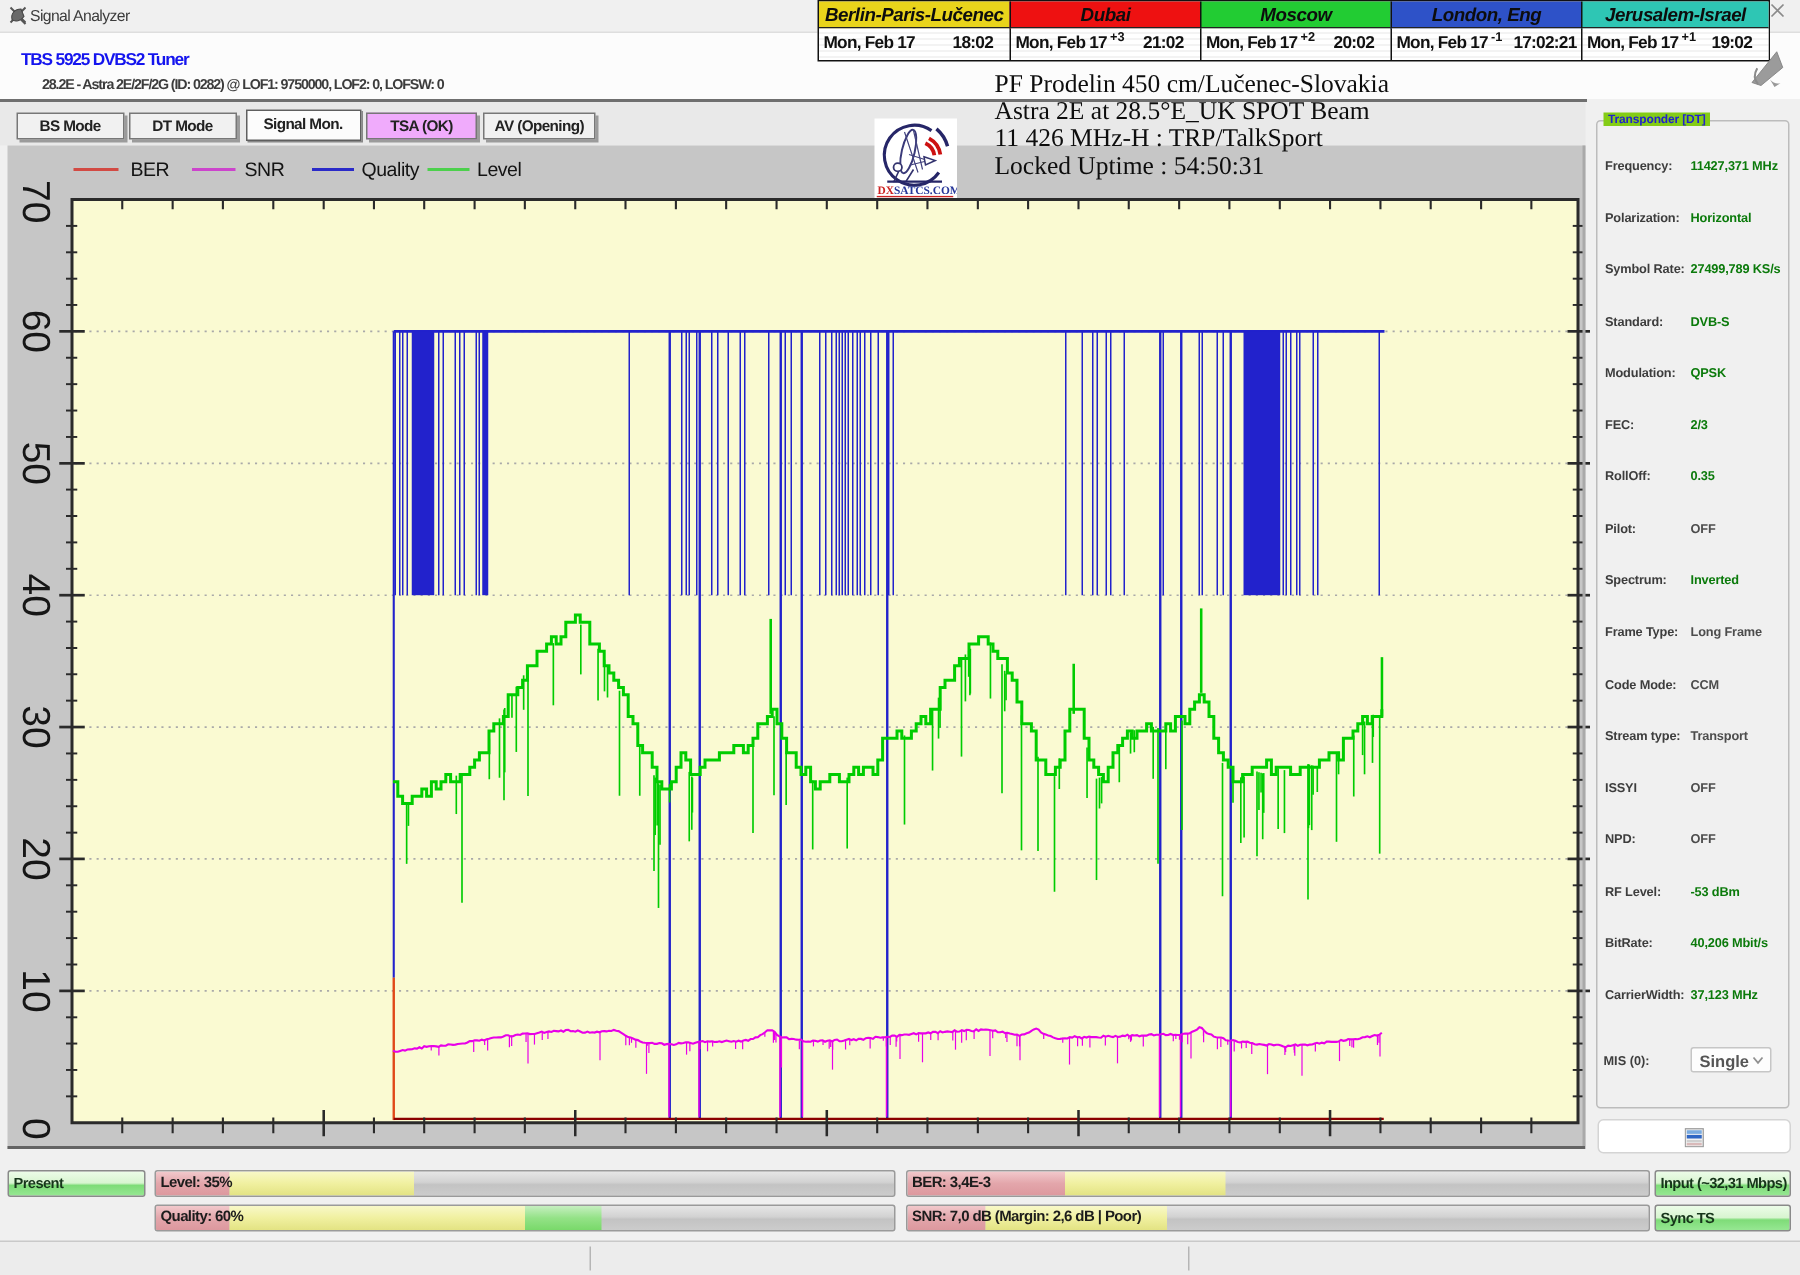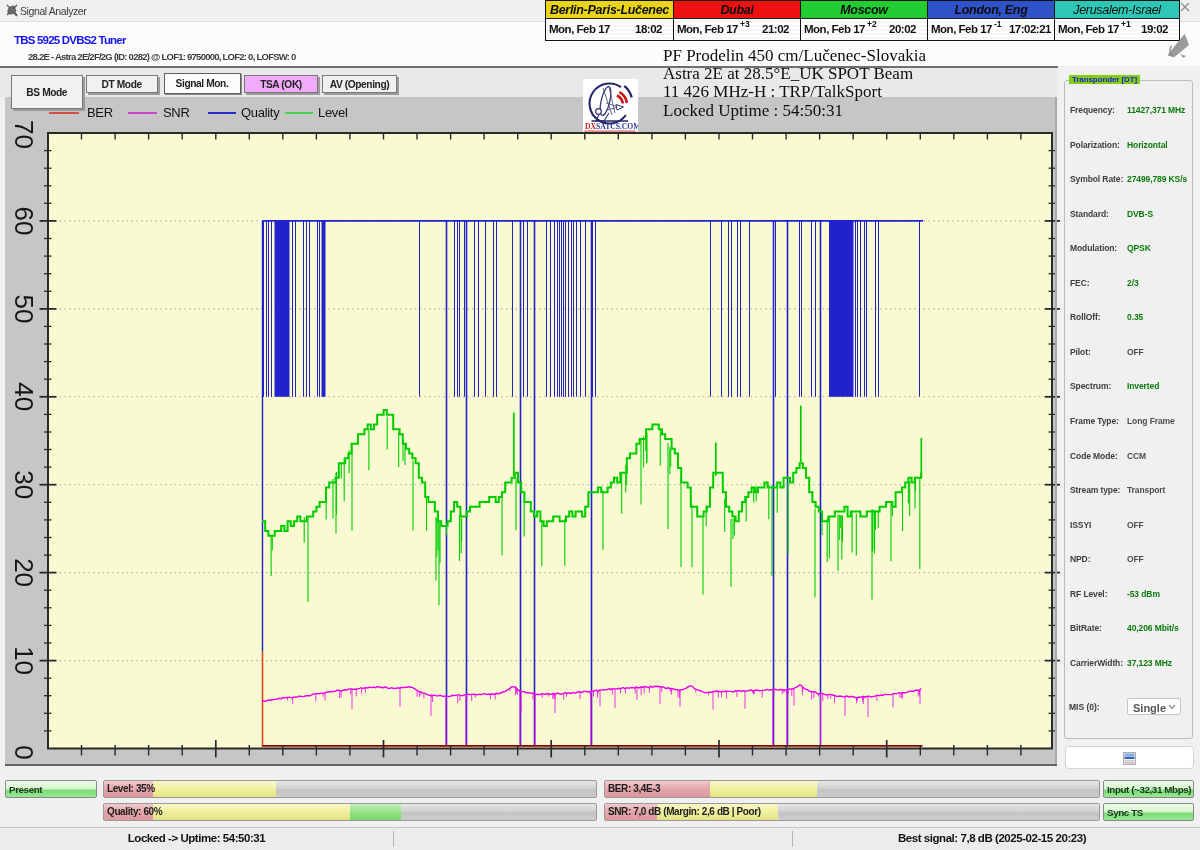--- a/index.html
+++ b/index.html
@@ -46,33 +46,33 @@
       <span style="position:absolute;left:3px;top:4px;font-weight:bold;font-size:11.5px;color:#111;letter-spacing:-0.5px">Mon, Feb 17</span>
       <span style="position:absolute;left:66px;top:0px;font-weight:bold;font-size:8.5px;color:#111">+2</span>
       <span style="position:absolute;right:11px;top:4px;font-weight:bold;font-size:11.5px;color:#111;letter-spacing:-0.5px">20:02</span>
     </div>
 <div style="position:absolute;left:381px;top:0;width:127px;height:18px;border-left:1px solid #111;background:#2E52C8;box-sizing:border-box;border-bottom:1px solid #222;text-align:center;font-weight:bold;font-style:italic;font-size:12.5px;line-height:18px;color:#0d0d0d;letter-spacing:-0.3px">London, Eng</div>
 <div style="position:absolute;left:381px;top:18px;width:127px;height:21px;border-left:1px solid #111;box-sizing:border-box;background:repeating-linear-gradient(#ffffff 0px,#ffffff 2px,#ededed 3px,#ffffff 4px)">
       <span style="position:absolute;left:3px;top:4px;font-weight:bold;font-size:11.5px;color:#111;letter-spacing:-0.5px">Mon, Feb 17</span>
       <span style="position:absolute;left:66px;top:0px;font-weight:bold;font-size:8.5px;color:#111">-1</span>
       <span style="position:absolute;right:3px;top:4px;font-weight:bold;font-size:11.5px;color:#111;letter-spacing:-0.5px">17:02:21</span>
     </div>
-<div style="position:absolute;left:508px;top:0;width:125px;height:18px;border-left:1px solid #111;background:#2EC6B4;box-sizing:border-box;border-bottom:1px solid #222;text-align:center;font-weight:normal;font-style:italic;font-size:12.5px;line-height:18px;color:#0d0d0d;letter-spacing:-0.3px">Jerusalem-Israel</div>
+<div style="position:absolute;left:508px;top:0;width:125px;height:18px;border-left:1px solid #111;background:#2EC6B4;box-sizing:border-box;border-bottom:1px solid #222;text-align:center;font-weight:bold;font-style:italic;font-size:12.5px;line-height:18px;color:#0d0d0d;letter-spacing:-0.3px">Jerusalem-Israel</div>
 <div style="position:absolute;left:508px;top:18px;width:125px;height:21px;border-left:1px solid #111;box-sizing:border-box;background:repeating-linear-gradient(#ffffff 0px,#ffffff 2px,#ededed 3px,#ffffff 4px)">
       <span style="position:absolute;left:3px;top:4px;font-weight:bold;font-size:11.5px;color:#111;letter-spacing:-0.5px">Mon, Feb 17</span>
       <span style="position:absolute;left:66px;top:0px;font-weight:bold;font-size:8.5px;color:#111">+1</span>
       <span style="position:absolute;right:11px;top:4px;font-weight:bold;font-size:11.5px;color:#111;letter-spacing:-0.5px">19:02</span>
     </div>
 </div>
 <svg width="24" height="26" viewBox="0 0 24 26" style="position:absolute;left:1167px;top:32px">
 <path d="M1 23 L17.5 2.5 L21.5 13 L7 25 Z" fill="#9b9b9b" stroke="#828282" stroke-width="0.6"></path>
 <path d="M4.5 13.5 q-3.5 6 0.5 10.5" stroke="#8a8a8a" stroke-width="1.4" fill="none"></path>
 <path d="M13 21 q3 3.5 7 2.5 l-4 2.5 z" fill="#999"></path>
 </svg>
-<div style="position:absolute;left:10.5px;top:75px;width:72.5px;height:34px;background:#f1f1f1;border:1px solid #777;box-shadow:2px 2px 0 #9b9b9b;box-sizing:border-box;text-align:center;font-size:10.2px;font-weight:bold;color:#222;display:flex;align-items:center;justify-content:center;letter-spacing:-0.4px">BS Mode</div>
+<div style="position:absolute;left:10.5px;top:75px;width:72.5px;height:18px;background:#f1f1f1;border:1px solid #777;box-shadow:2px 2px 0 #9b9b9b;box-sizing:border-box;text-align:center;font-size:10.2px;font-weight:bold;color:#222;display:flex;align-items:center;justify-content:center;letter-spacing:-0.4px">BS Mode</div>
 <div style="position:absolute;left:85.7px;top:75px;width:72px;height:18px;background:#f1f1f1;border:1px solid #777;box-shadow:2px 2px 0 #9b9b9b;box-sizing:border-box;text-align:center;font-size:10.2px;font-weight:bold;color:#222;display:flex;align-items:center;justify-content:center;letter-spacing:-0.4px">DT Mode</div>
 <div style="position:absolute;left:163.5px;top:73px;width:77px;height:21px;background:#fcfcfc;border:1px solid #5f5f5f;box-shadow:1px 1px 0 #888;box-sizing:border-box;text-align:center;font-size:10.2px;font-weight:bold;color:#222;display:flex;align-items:center;justify-content:center;letter-spacing:-0.4px">Signal Mon.</div>
 <div style="position:absolute;left:244px;top:75px;width:74px;height:18px;background:#f0abfc;border:1px solid #777;box-shadow:2px 2px 0 #9b9b9b;box-sizing:border-box;text-align:center;font-size:10.2px;font-weight:bold;color:#222;display:flex;align-items:center;justify-content:center;letter-spacing:-0.4px">TSA (OK)</div>
 <div style="position:absolute;left:322px;top:75px;width:75px;height:18px;background:#f1f1f1;border:1px solid #777;box-shadow:2px 2px 0 #9b9b9b;box-sizing:border-box;text-align:center;font-size:10.2px;font-weight:bold;color:#222;display:flex;align-items:center;justify-content:center;letter-spacing:-0.4px">AV (Opening)</div>
 <div style="position:absolute;left:49px;top:112px;width:30px;height:2px;background:#D24A43"></div>
 <div style="position:absolute;left:87px;top:105px;font-size:13px;letter-spacing:-0.3px;color:#131313">BER</div>
 <div style="position:absolute;left:128px;top:112px;width:29px;height:2px;background:#CC44CC"></div>
 <div style="position:absolute;left:163px;top:105px;font-size:13px;letter-spacing:-0.3px;color:#131313">SNR</div>
 <div style="position:absolute;left:208px;top:112px;width:28px;height:2px;background:#2A2AC8"></div>
 <div style="position:absolute;left:241px;top:105px;font-size:13px;letter-spacing:-0.3px;color:#131313">Quality</div>
@@ -606,14 +606,12 @@
   </div>
 <div style="position:absolute;left:1103px;top:780px;width:91px;height:18px;box-sizing:border-box;border:1px solid #8a8a8a;border-radius:2px;background:linear-gradient(#ecfce8 0%,#d8f5d0 48%,#7edc78 58%,#96e792 100%);">
     <span style="position:absolute;left:3px;top:3px;font-size:9.8px;font-weight:bold;color:#16351a;letter-spacing:-0.4px;white-space:nowrap">Input (~32,31 Mbps)</span>
   </div>
 <div style="position:absolute;left:1103px;top:803px;width:91px;height:18px;box-sizing:border-box;border:1px solid #8a8a8a;border-radius:2px;background:linear-gradient(#ecfce8 0%,#d8f5d0 48%,#7edc78 58%,#96e792 100%);">
     <span style="position:absolute;left:3px;top:3px;font-size:9.8px;font-weight:bold;color:#16351a;letter-spacing:-0.4px;white-space:nowrap">Sync TS</span>
   </div>
 <div style="position:absolute;left:0;top:827px;width:1200px;height:23px;background:#ececec;border-top:1px solid #c9c9c9">
     <div style="position:absolute;left:393px;top:3px;width:1px;height:16px;background:#b5b5b5"></div>
     <div style="position:absolute;left:792px;top:3px;width:1px;height:16px;background:#b5b5b5"></div>
-    <div style="position:absolute;left:0;top:4px;width:393px;text-align:center;font-size:11.5px;font-weight:bold;color:#111;letter-spacing:-0.45px">Locked -&gt; Uptime: 54:50:31</div>
-    <div style="position:absolute;left:792px;top:4px;width:400px;text-align:center;font-size:11.5px;font-weight:bold;color:#111;letter-spacing:-0.45px">Best signal: 7,8 dB (2025-02-15 20:23)</div>
   </div>
 </body></html>

